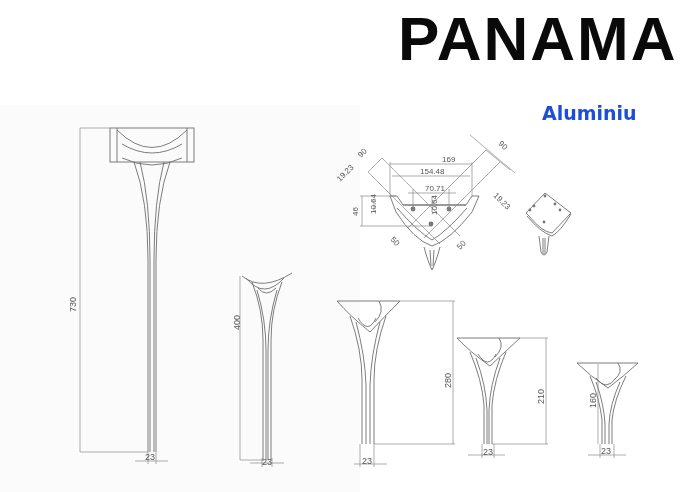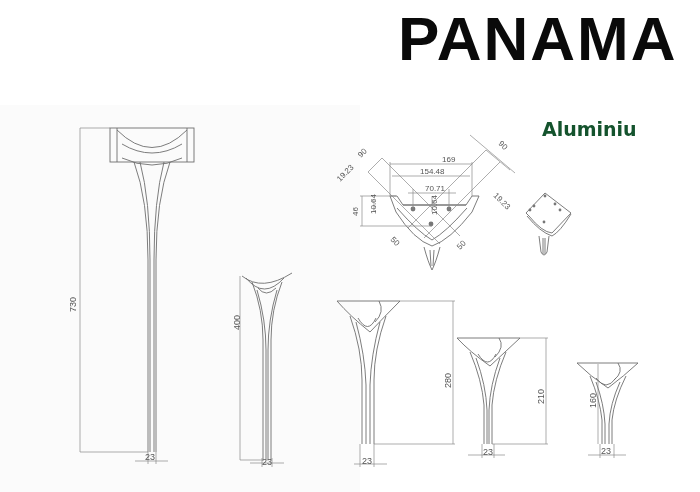--- a/index.html
+++ b/index.html
@@ -1,19 +1,19 @@
 <!DOCTYPE html>
 <html><head>
 <meta charset="utf-8">
 <style>
   html, body { margin: 0; padding: 0; background: #ffffff; }
   body { width: 700px; height: 492px; position: relative; overflow: hidden; font-family: "Liberation Sans", sans-serif; }
   .bgpatch { position: absolute; left: 0; top: 105px; width: 360px; height: 387px; background: #fbfbfb; }
   .title { position: absolute; left: 398px; top: 8px; font-family: "Liberation Sans", sans-serif; font-weight: bold; font-size: 62px; letter-spacing: 2px; color: #0a0a0a; line-height: 1; }
-  .subtitle { position: absolute; left: 542px; top: 120px; font-family: "DejaVu Sans", sans-serif; font-weight: bold; font-size: 19px; color: #14532d; line-height: 1; }
+  .subtitle { position: absolute; left: 542px; top: 104px; font-family: "DejaVu Sans", sans-serif; font-weight: bold; font-size: 19px; color: #1d4ed8; line-height: 1; }
   svg.drawing { position: absolute; left: 0; top: 0; width: 700px; height: 492px; }
   .ln { stroke: #6e6e6e; stroke-width: 0.9; fill: none; }
   .dim { stroke: #8a8a8a; stroke-width: 0.7; fill: none; }
   .dimtxt { font-family: "Liberation Sans", sans-serif; font-size: 9px; fill: #555; }
   .dimtxt-sm { font-family: "Liberation Sans", sans-serif; font-size: 8px; fill: #555; }
   .dot { fill: #777; }
 </style>
 </head>
 <body>
 

